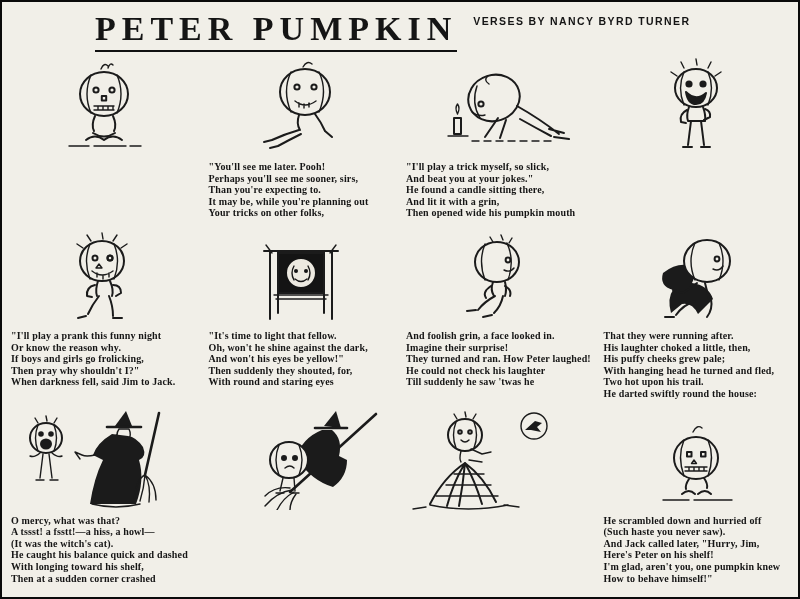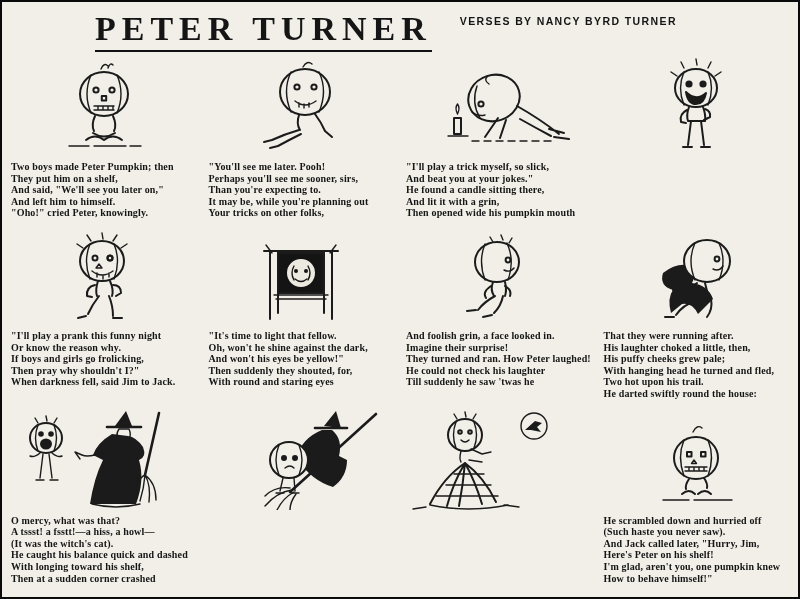--- a/index.html
+++ b/index.html
@@ -8,21 +8,21 @@
     background:#f1efe8;border:2px solid #0a0a0a;overflow:hidden;
     font-family:"Liberation Serif", serif;color:#151515;
   }
   
   .header{display:flex;align-items:flex-start;padding:10px 30px 0 93px;}
   .title{
     margin:0;font-size:34px;font-weight:bold;letter-spacing:6px;line-height:1;
     border-bottom:2px solid #111;padding-bottom:4px;white-space:nowrap;
   }
   .credits{
-    margin-left:28px;margin-top:2px;
+    margin-left:16px;margin-top:2px;
     font-family:"Liberation Sans", sans-serif;font-size:10.5px;font-weight:bold;
     letter-spacing:1.4px;line-height:15px;white-space:nowrap;
   }
   .credit-drawings{margin-left:66px;}
   
   .grid{
     display:grid;grid-template-columns:repeat(4,1fr);
     column-gap:6px;row-gap:10px;padding:2px 6px 0 6px;
   }
   .panel{min-width:0;}
@@ -39,21 +39,21 @@
   .ink{stroke:#1b1b1b;fill:none;stroke-width:2;stroke-linecap:round;stroke-linejoin:round;}
   .thin{stroke-width:1.4;}
   .fillink{fill:#1b1b1b;stroke:none;}
 </style>
 </head>
 <body>
 
 <div class="page">
 
   <header class="header">
-    <h1 class="title">PETER TURNER</h1>
+    <h1 class="title">PETER PUMPKIN</h1>
     <div class="credits">
       <div class="credit-verses">VERSES BY NANCY BYRD TURNER</div>
     </div>
   </header>
 
   <main class="grid">
 
     <section class="panel r1">
       <div class="art">
         <svg width="190" height="100" viewBox="0 0 190 100">
@@ -65,25 +65,20 @@
             <circle cx="103" cy="34" r="2.6"></circle>
             <rect x="92.8" y="40" width="4.4" height="4.4"></rect>
             <path d="M85 50 h20 M85 54 h20 M89 50 v4 M94 50 v4 M99 50 v4 M104 50 v4" class="thin"></path>
             <path d="M86 60 q-4 9 -1 15 M104 60 q4 9 1 15"></path>
             <path d="M84 77 q11 7 22 0"></path>
             <path d="M77 84 q9 -7 18 0 M95 84 q9 -7 18 0"></path>
             <path d="M60 90 h20 M85 90 h32 M121 90 h11" class="thin"></path>
           </g>
         </svg>
       </div>
-      <p class="verse">Two boys made Peter Pumpkin; then
-They put him on a shelf,
-And said, "We'll see you later on,"
-And left him to himself.
-"Oho!" cried Peter, knowingly.</p>
     </section>
 
     <section class="panel r1">
       <div class="art">
         <svg width="190" height="100" viewBox="0 0 190 100">
           <g class="ink">
             <path d="M97 11 q4 -7 9 -3" class="thin"></path>
             <ellipse cx="99" cy="36" rx="25" ry="23"></ellipse>
             <path d="M85 16 q-9 19 0 40 M113 16 q9 19 0 40" class="thin"></path>
             <circle cx="91" cy="31" r="2.6"></circle>

